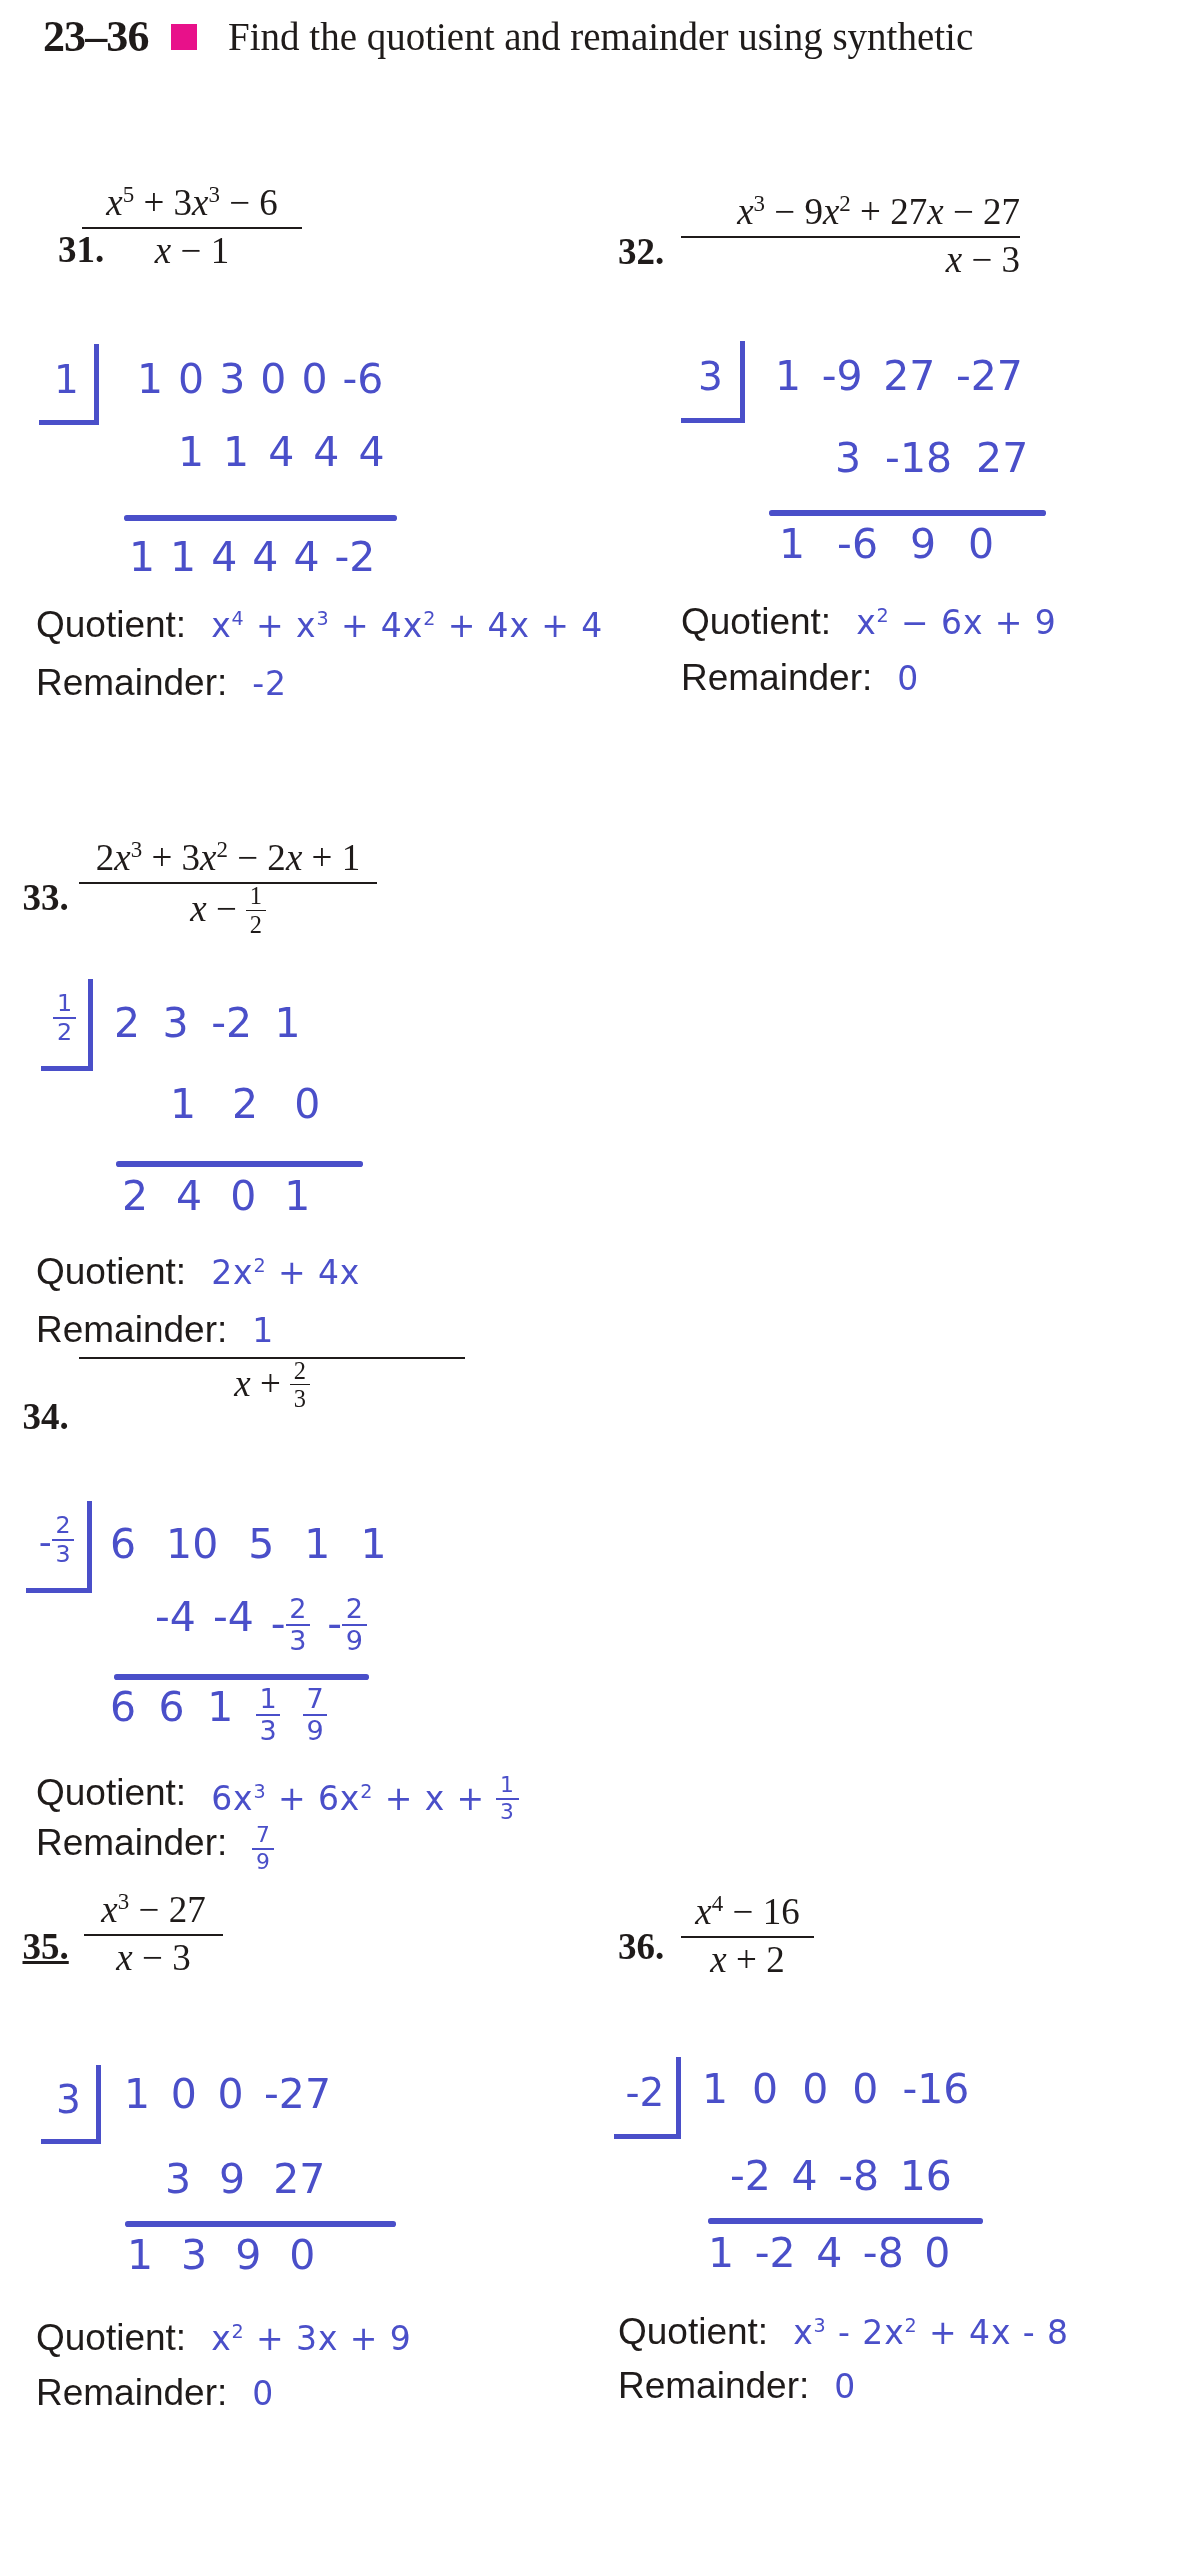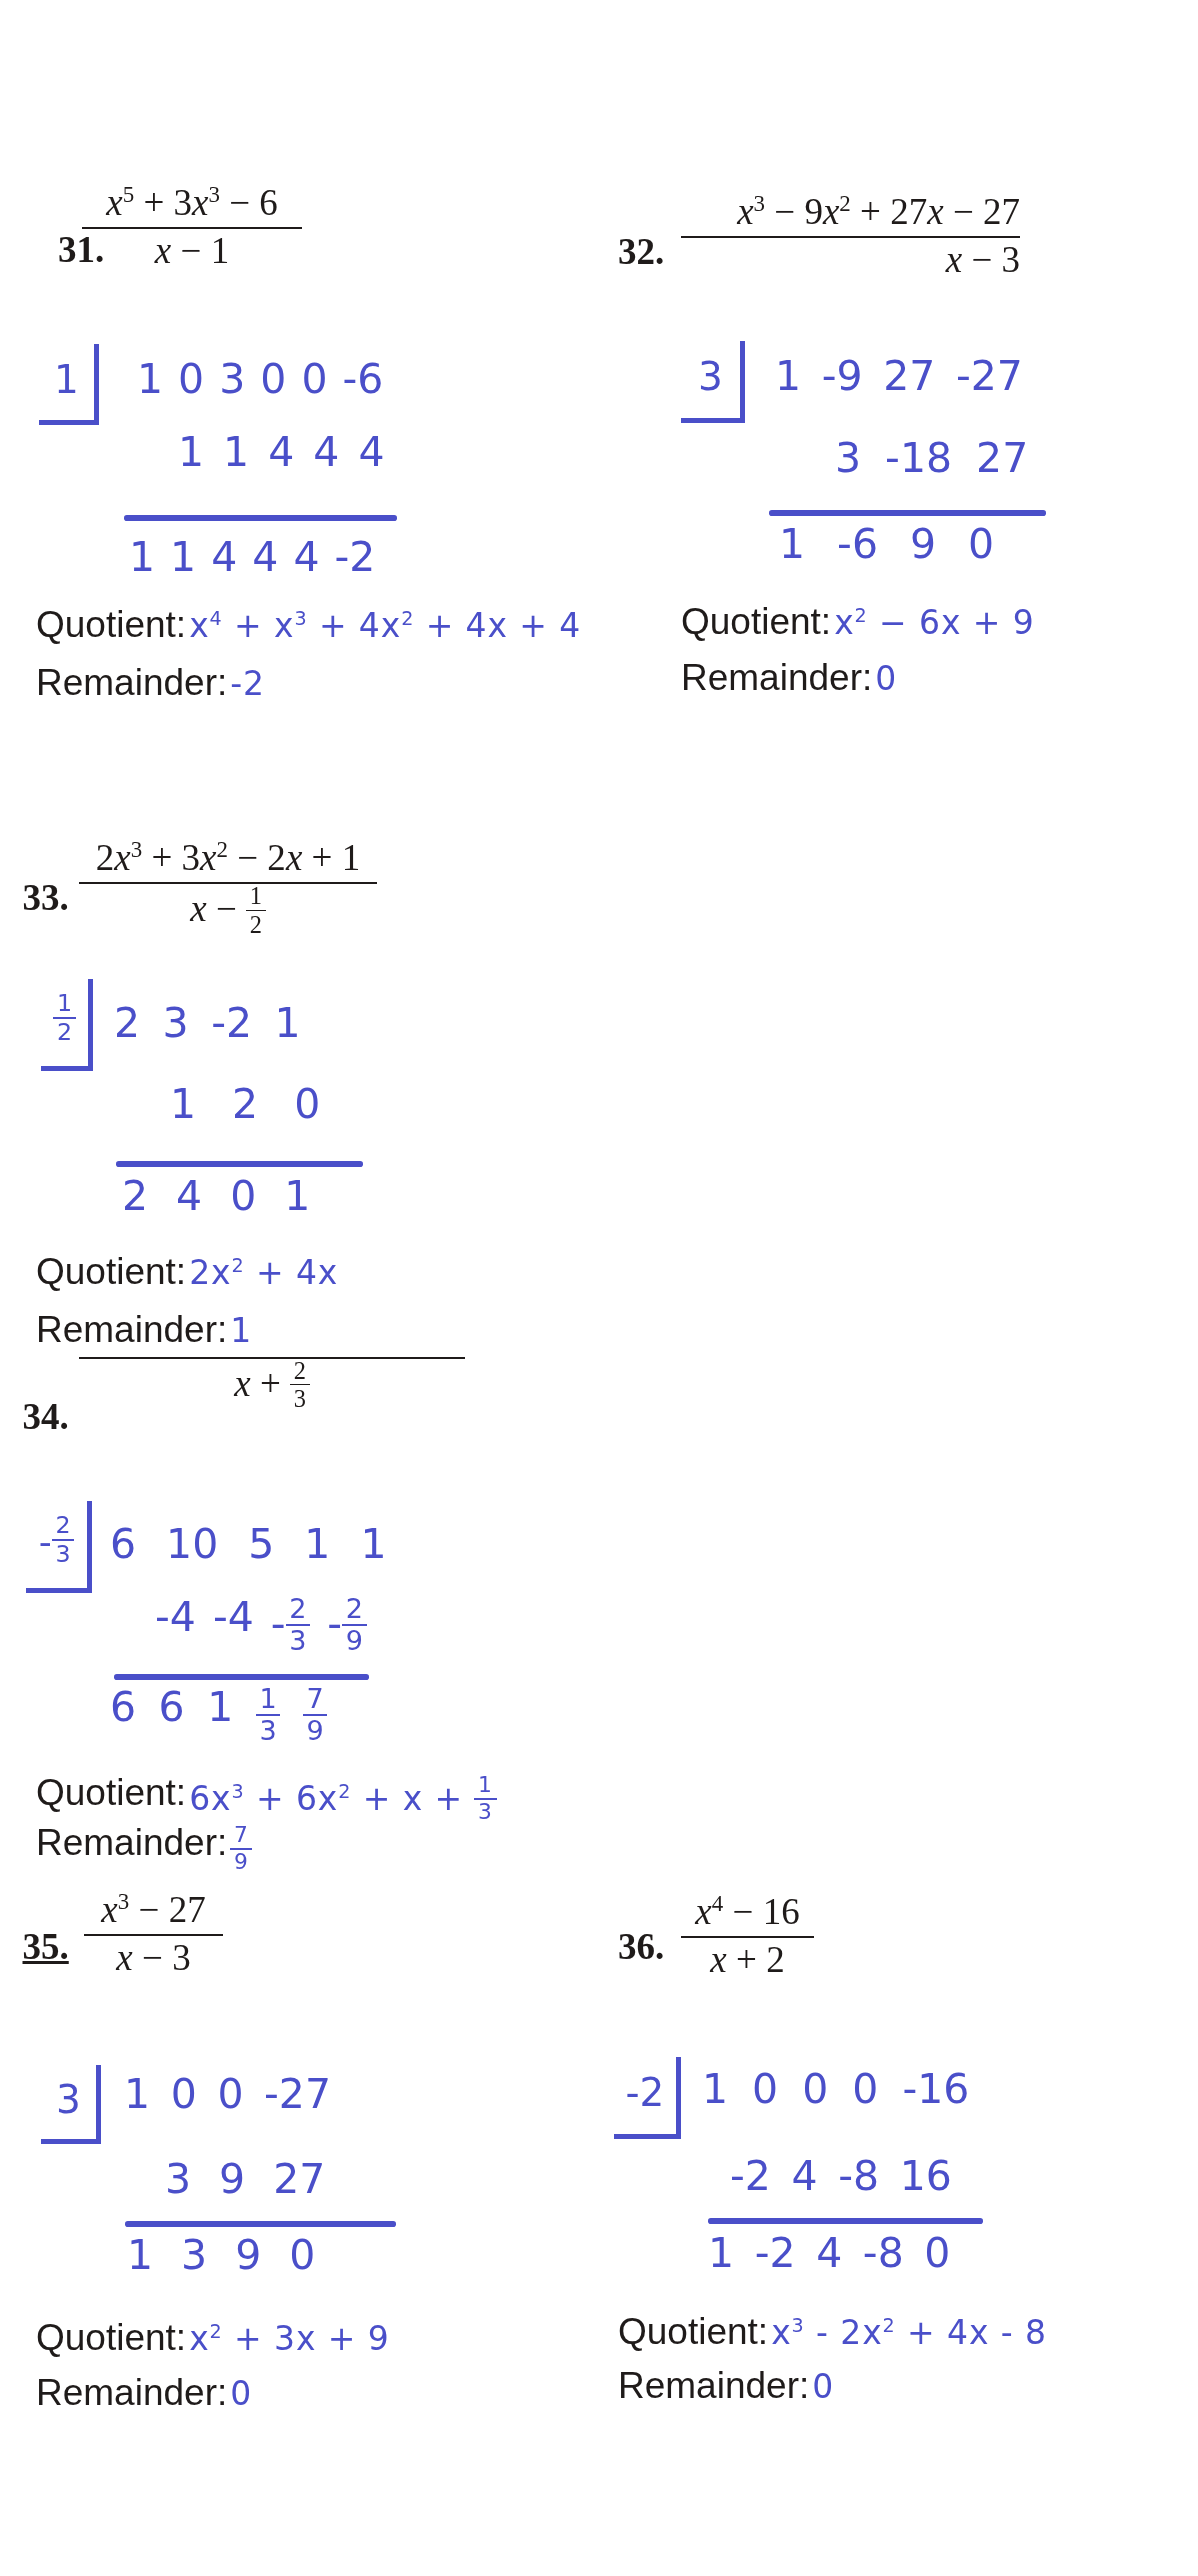--- a/index.html
+++ b/index.html
@@ -39,21 +39,21 @@
   .sfrac .den{padding-top:0.9px;}
   .printed .sfrac .num{border-bottom-width:1.9px;}
   
   .hw{font-family:"DejaVu Sans", sans-serif;color:var(--ink);}
   .hw sup{font-size:58%;vertical-align:super;line-height:0;}
   .divisor{display:flex;align-items:center;justify-content:center;
     border-right:5.6px solid var(--ink);border-bottom:5.6px solid var(--ink);
     font-size:39px;padding-bottom:5.6px;box-sizing:border-box;}
   .row{display:flex;align-items:flex-start;font-size:41px;line-height:1;white-space:nowrap;}
   .rule{height:5.6px;background:var(--ink);border-radius:2.8px;}
-  .qline,.rline{display:flex;align-items:flex-start;gap:3px;white-space:nowrap;}
+  .qline,.rline{display:flex;align-items:flex-start;gap:25px;white-space:nowrap;}
   .qlabel{font-family:"Liberation Sans", sans-serif;font-size:37px;color:var(--text);line-height:1.1;}
   .expr{font-size:33px;line-height:1.1;padding-top:2.8px;letter-spacing:0.9px;}
   
   .p31 .pnum{left:26px;top:228px;margin-left:32px;}
   .p31 .pfrac{left:82px;top:182px;width:220px;}
   .p31 .divisor{left:39px;top:344px;width:60px;height:81px;}
   .p31 .r1{left:137px;top:359px;gap:15px;}
   .p31 .r2{left:178px;top:432px;gap:19px;}
   .p31 .rule{left:124px;top:515px;width:273px;}
   .p31 .r3{left:129px;top:537px;gap:15px;}
@@ -109,20 +109,25 @@
   .p36 .r3{left:708px;top:2233px;gap:20.6px;}
   .p36 .qline{left:618px;top:2312px;}
   .p36 .rline{left:618px;top:2366px;}
 </style>
 </head>
 <body>
 
 <div class="page">
 
   <header class="header">
+    <div class="hline1">
+      <span class="hrange">23–36</span>
+      <span class="accent-sq"></span>
+      <span class="hinstr">Find the quotient and remainder using synthetic</span>
+    </div>
   </header>
 
   <section class="problem p31">
     <div class="pnum">31.</div>
     <div class="pfrac">
       <span class="fnum printed"><i>x</i><sup>5</sup> + 3<i>x</i><sup>3</sup> − 6</span>
       <div class="fbar"></div>
       <span class="fden printed"><i>x</i> − 1</span>
     </div>
     <div class="divisor hw">1</div>

